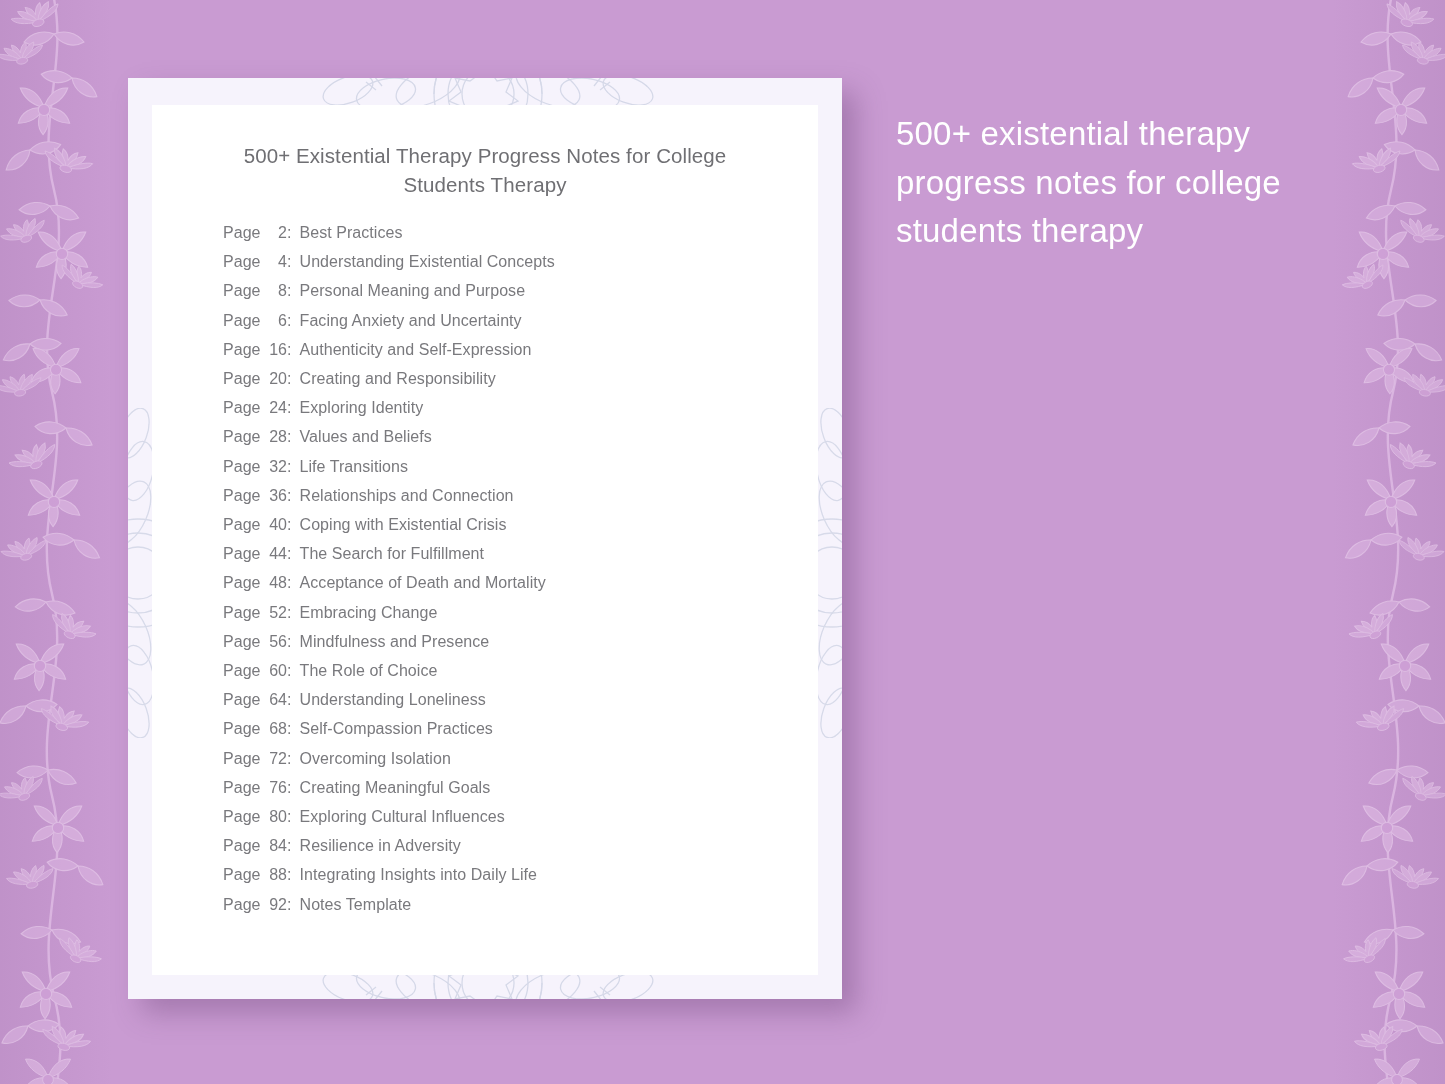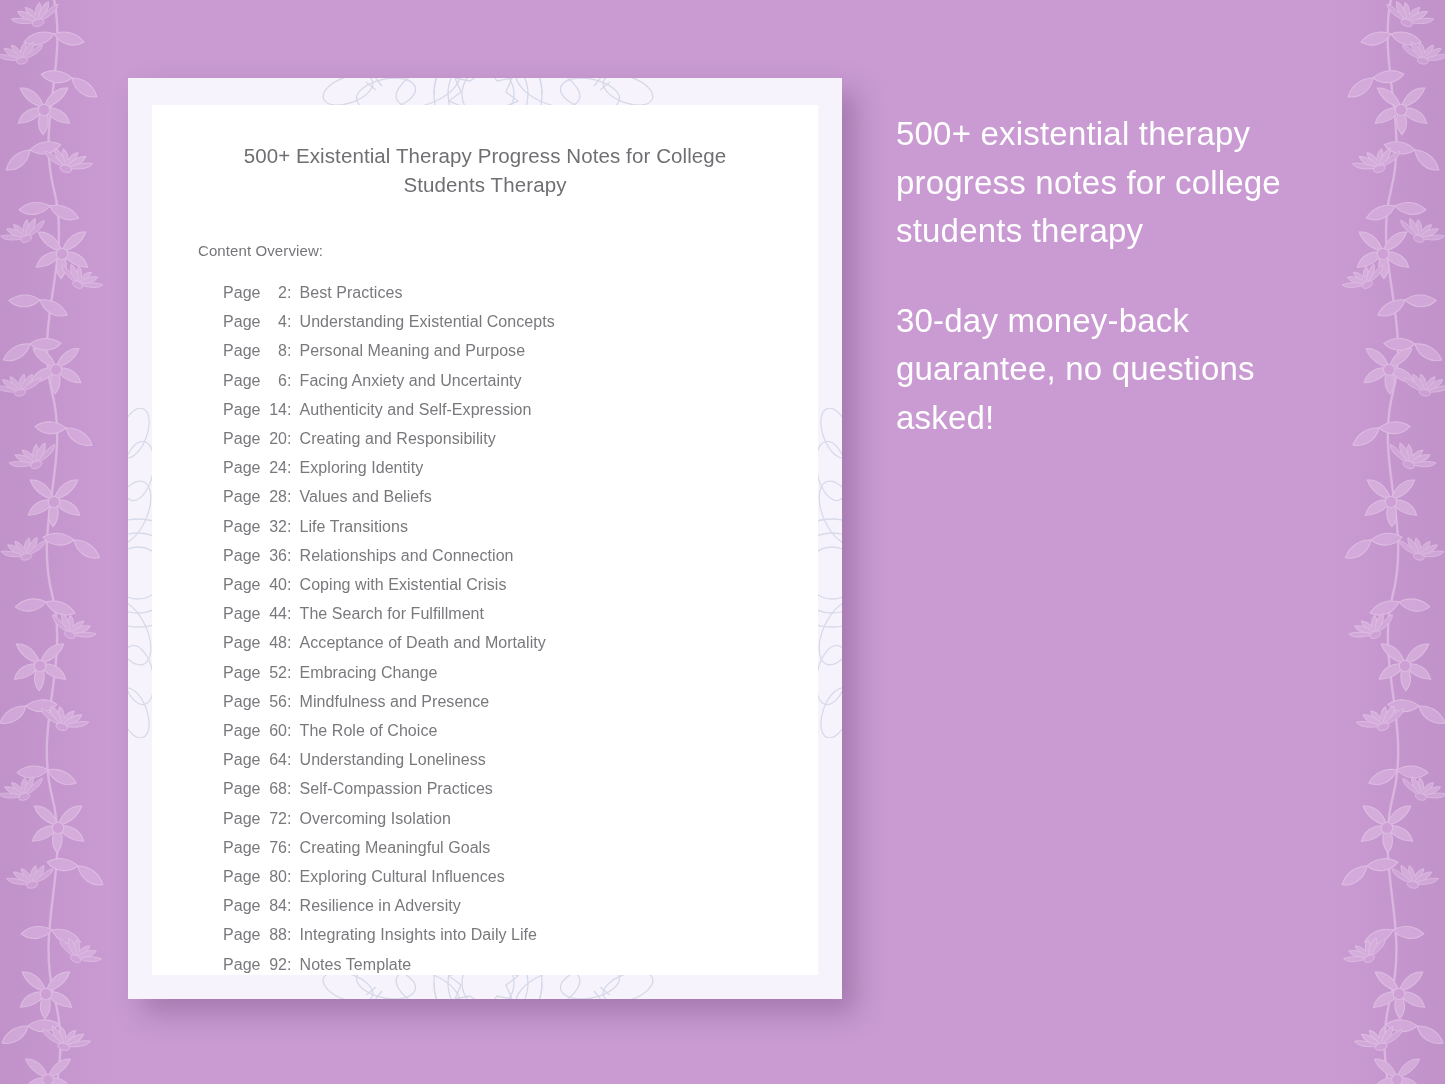--- a/index.html
+++ b/index.html
@@ -498,21 +498,20 @@
       <line x1="18" y1="147" x2="31" y2="151"></line>
       <line x1="16" y1="159" x2="30" y2="161"></line>
       <line x1="16" y1="171" x2="30" y2="169"></line>
       <line x1="18" y1="183" x2="31" y2="179"></line>
       <line x1="22" y1="195" x2="34" y2="189"></line>
     </g>
   </svg>
 
   <div class="page">
     <div class="page-title">500+ Existential Therapy Progress Notes for College Students Therapy</div>
-    <div class="overview-label">Content Overview:</div>
     <ul class="toc">
         <li>
           <span class="pg-label">Page&nbsp;</span>
           <span class="pg-num">2</span>
           <span class="pg-colon">:</span>
           <span class="pg-topic">Best Practices</span>
         </li>
         <li>
           <span class="pg-label">Page&nbsp;</span>
           <span class="pg-num">4</span>
@@ -526,21 +525,21 @@
           <span class="pg-topic">Personal Meaning and Purpose</span>
         </li>
         <li>
           <span class="pg-label">Page&nbsp;</span>
           <span class="pg-num">6</span>
           <span class="pg-colon">:</span>
           <span class="pg-topic">Facing Anxiety and Uncertainty</span>
         </li>
         <li>
           <span class="pg-label">Page&nbsp;</span>
-          <span class="pg-num">14</span>
+          <span class="pg-num">16</span>
           <span class="pg-colon">:</span>
           <span class="pg-topic">Authenticity and Self-Expression</span>
         </li>
         <li>
           <span class="pg-label">Page&nbsp;</span>
           <span class="pg-num">20</span>
           <span class="pg-colon">:</span>
           <span class="pg-topic">Creating and Responsibility</span>
         </li>
         <li>
@@ -650,14 +649,13 @@
           <span class="pg-num">92</span>
           <span class="pg-colon">:</span>
           <span class="pg-topic">Notes Template</span>
         </li>
       </ul>
   </div>
 </div>
 
 <div class="marketing">
     <p>500+ existential therapy progress notes for college students therapy</p>
-    <p>30-day money-back guarantee, no questions asked!</p>
   </div>
 
 </body></html>

